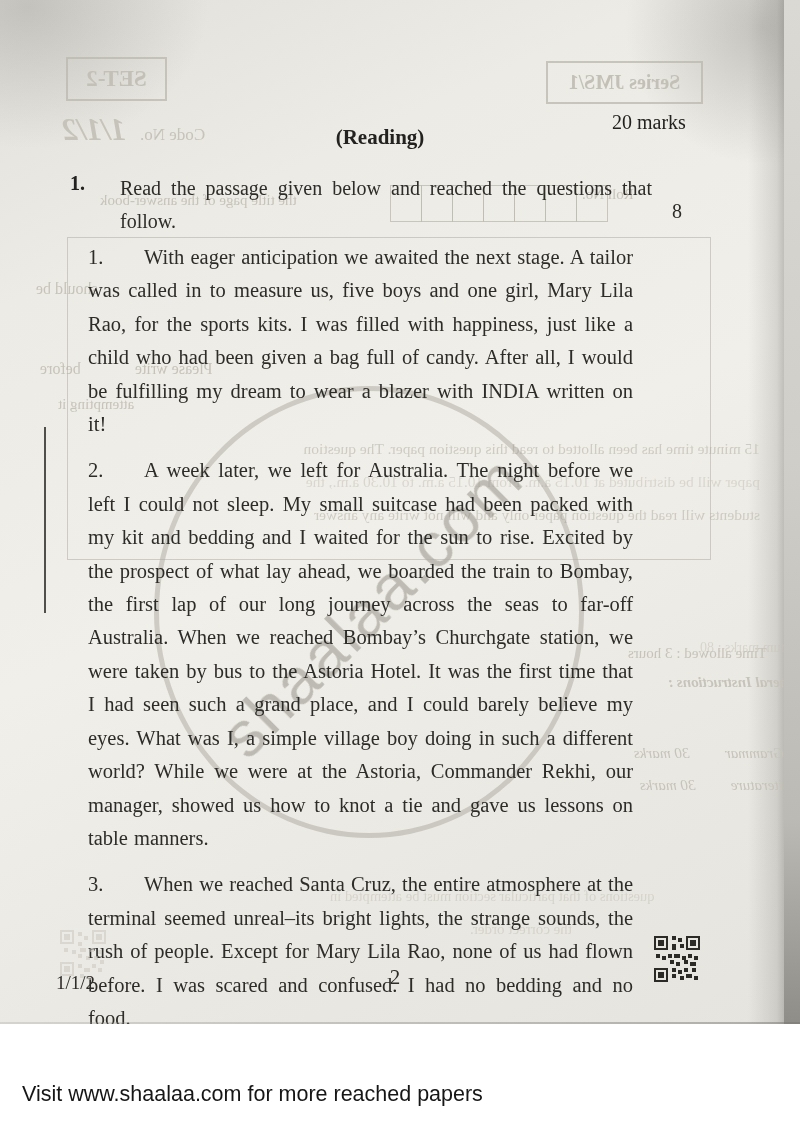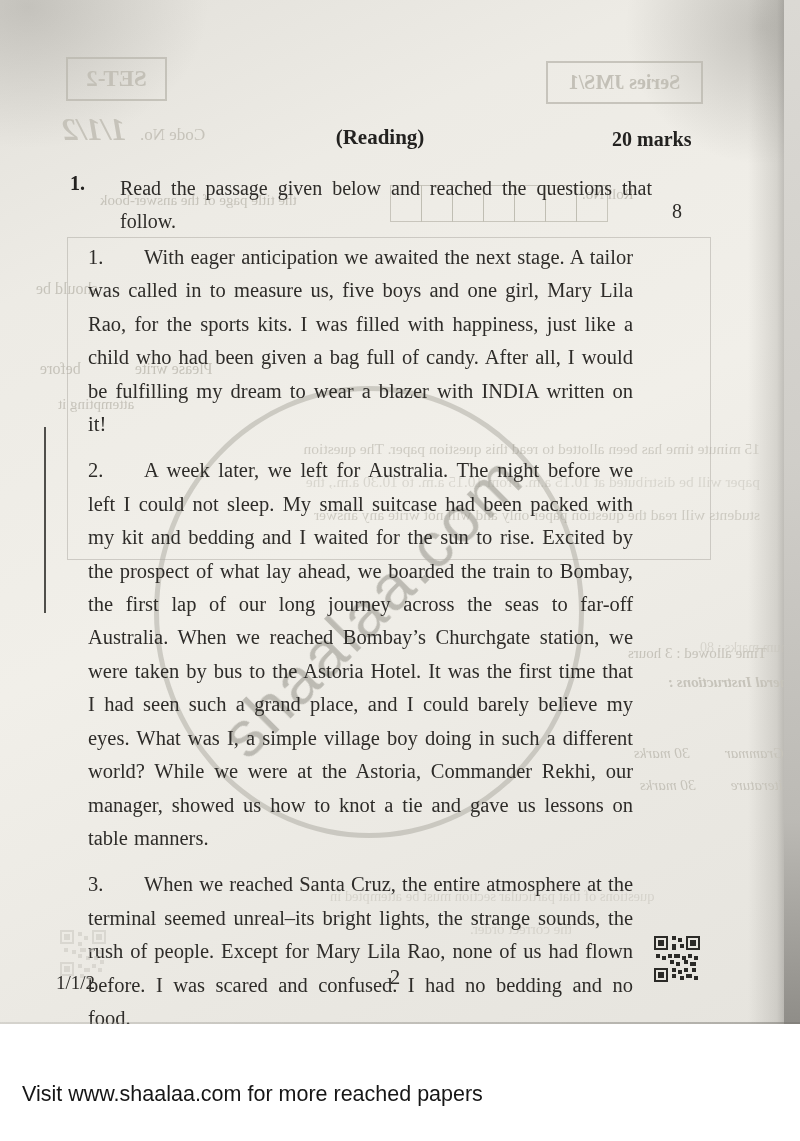--- a/index.html
+++ b/index.html
@@ -36,21 +36,21 @@
       border:5px solid rgba(152,149,140,.40);}
   .wm-text{position:absolute;left:372px;top:606px;transform:translate(-50%,-50%) rotate(-45deg);
       font-family:"Liberation Sans",sans-serif;font-size:64px;letter-spacing:3px;
       color:rgba(148,145,136,.55);white-space:nowrap;filter:blur(.4px);}
 
   
   .section-title{position:absolute;left:0;top:92px;width:760px;text-align:center;
       font-size:21px;font-weight:bold;color:#232220;letter-spacing:.5px;}
   .section-subtitle{position:absolute;left:0;top:125px;width:760px;text-align:center;
       font-size:21px;font-weight:bold;color:#232220;}
-  .section-marks{position:absolute;left:612px;top:128px;font-size:20px;font-weight:bold;color:#232220;}
+  .section-marks{position:absolute;left:612px;top:111px;font-size:20px;font-weight:normal;color:#232220;}
   .q-num{position:absolute;left:70px;top:172px;font-size:20px;font-weight:bold;color:#232220;}
   .q-text{position:absolute;left:120px;top:172px;width:532px;font-size:20px;line-height:33px;
       text-align:justify;word-spacing:1.5px;}
   .q-marks{position:absolute;left:672px;top:200px;font-size:20px;}
   .passage-box{position:absolute;left:67px;top:237px;width:642px;height:321px;
       border:1px solid rgba(176,173,165,.55);}
   .margin-rule{position:absolute;left:44px;top:427px;width:2px;height:186px;background:#34332f;opacity:.85;}
   .passage{position:absolute;left:88px;top:241px;width:545px;font-size:20.5px;line-height:33.4px;
       text-align:justify;word-spacing:1px;}
   .passage p{margin:0 0 13px 0;}

